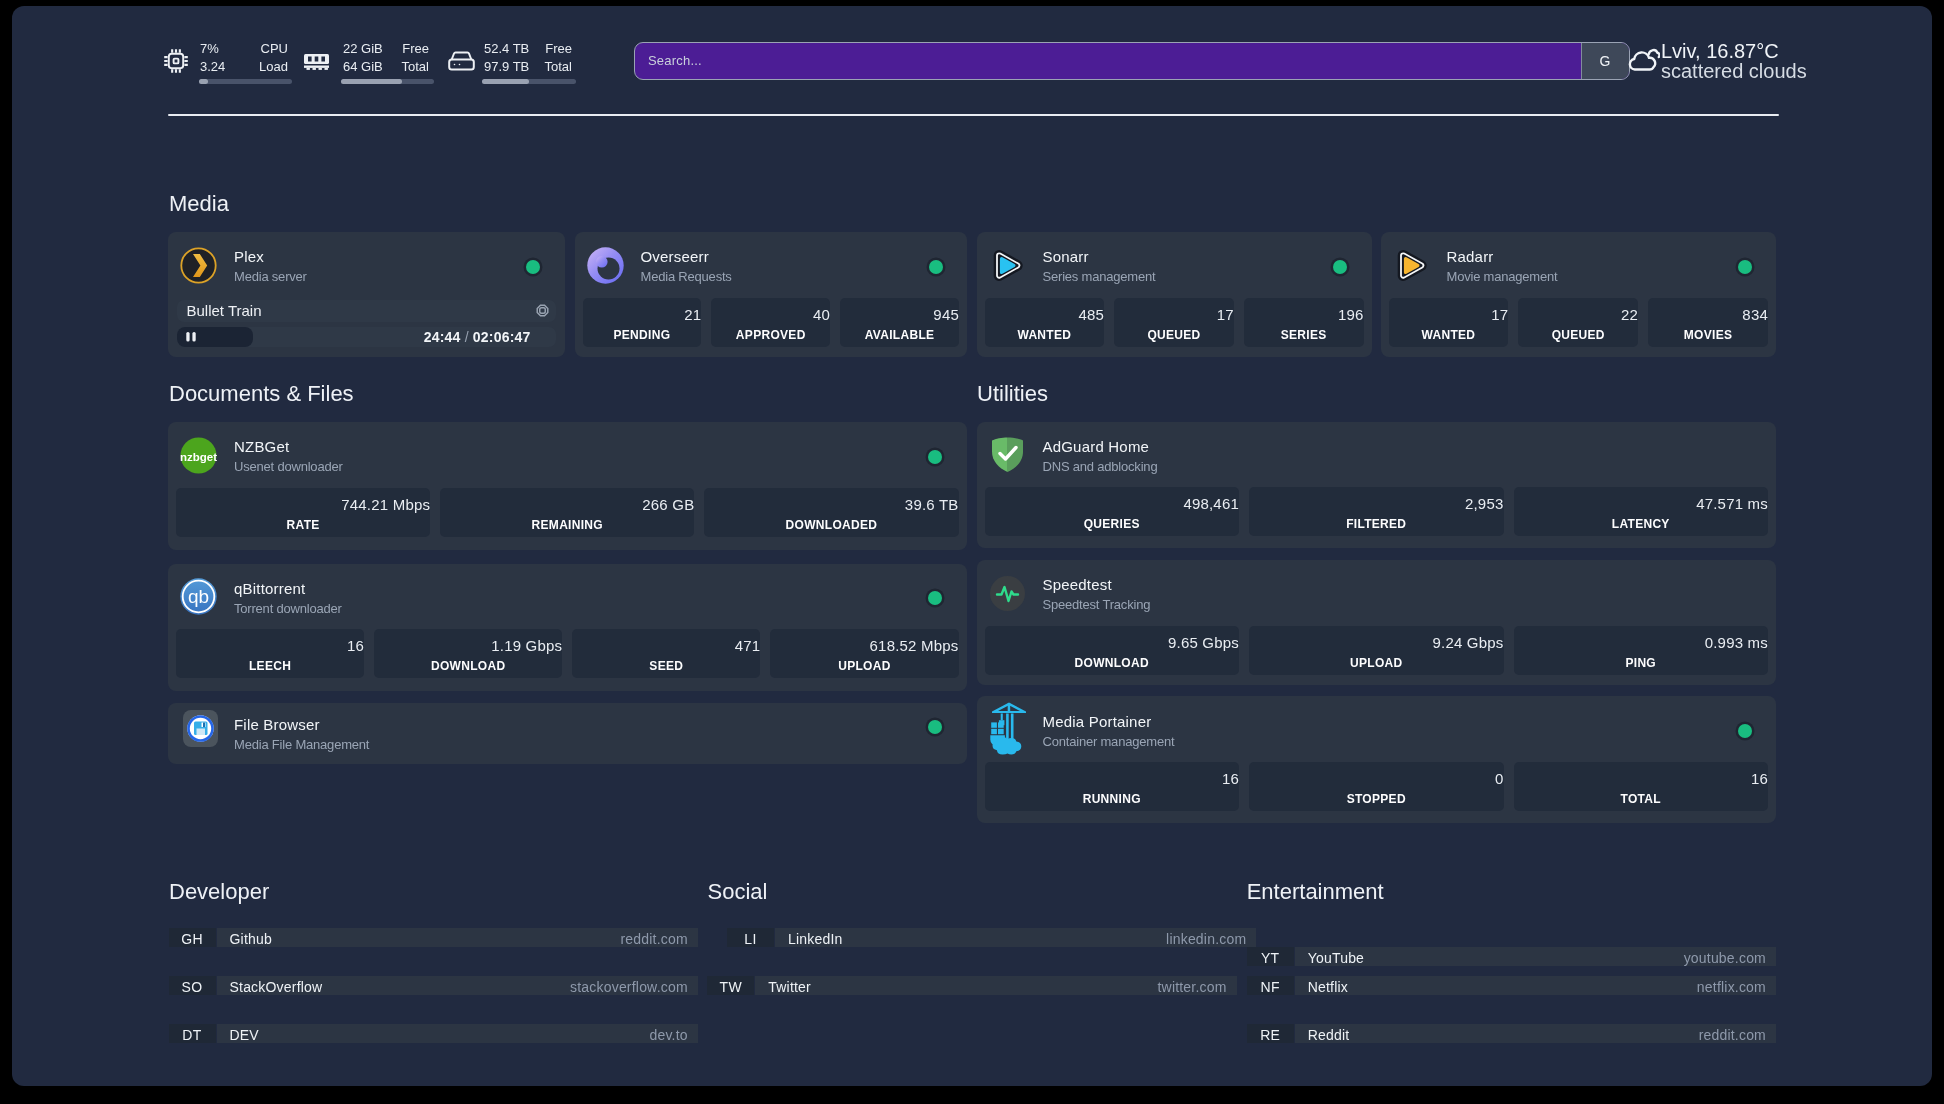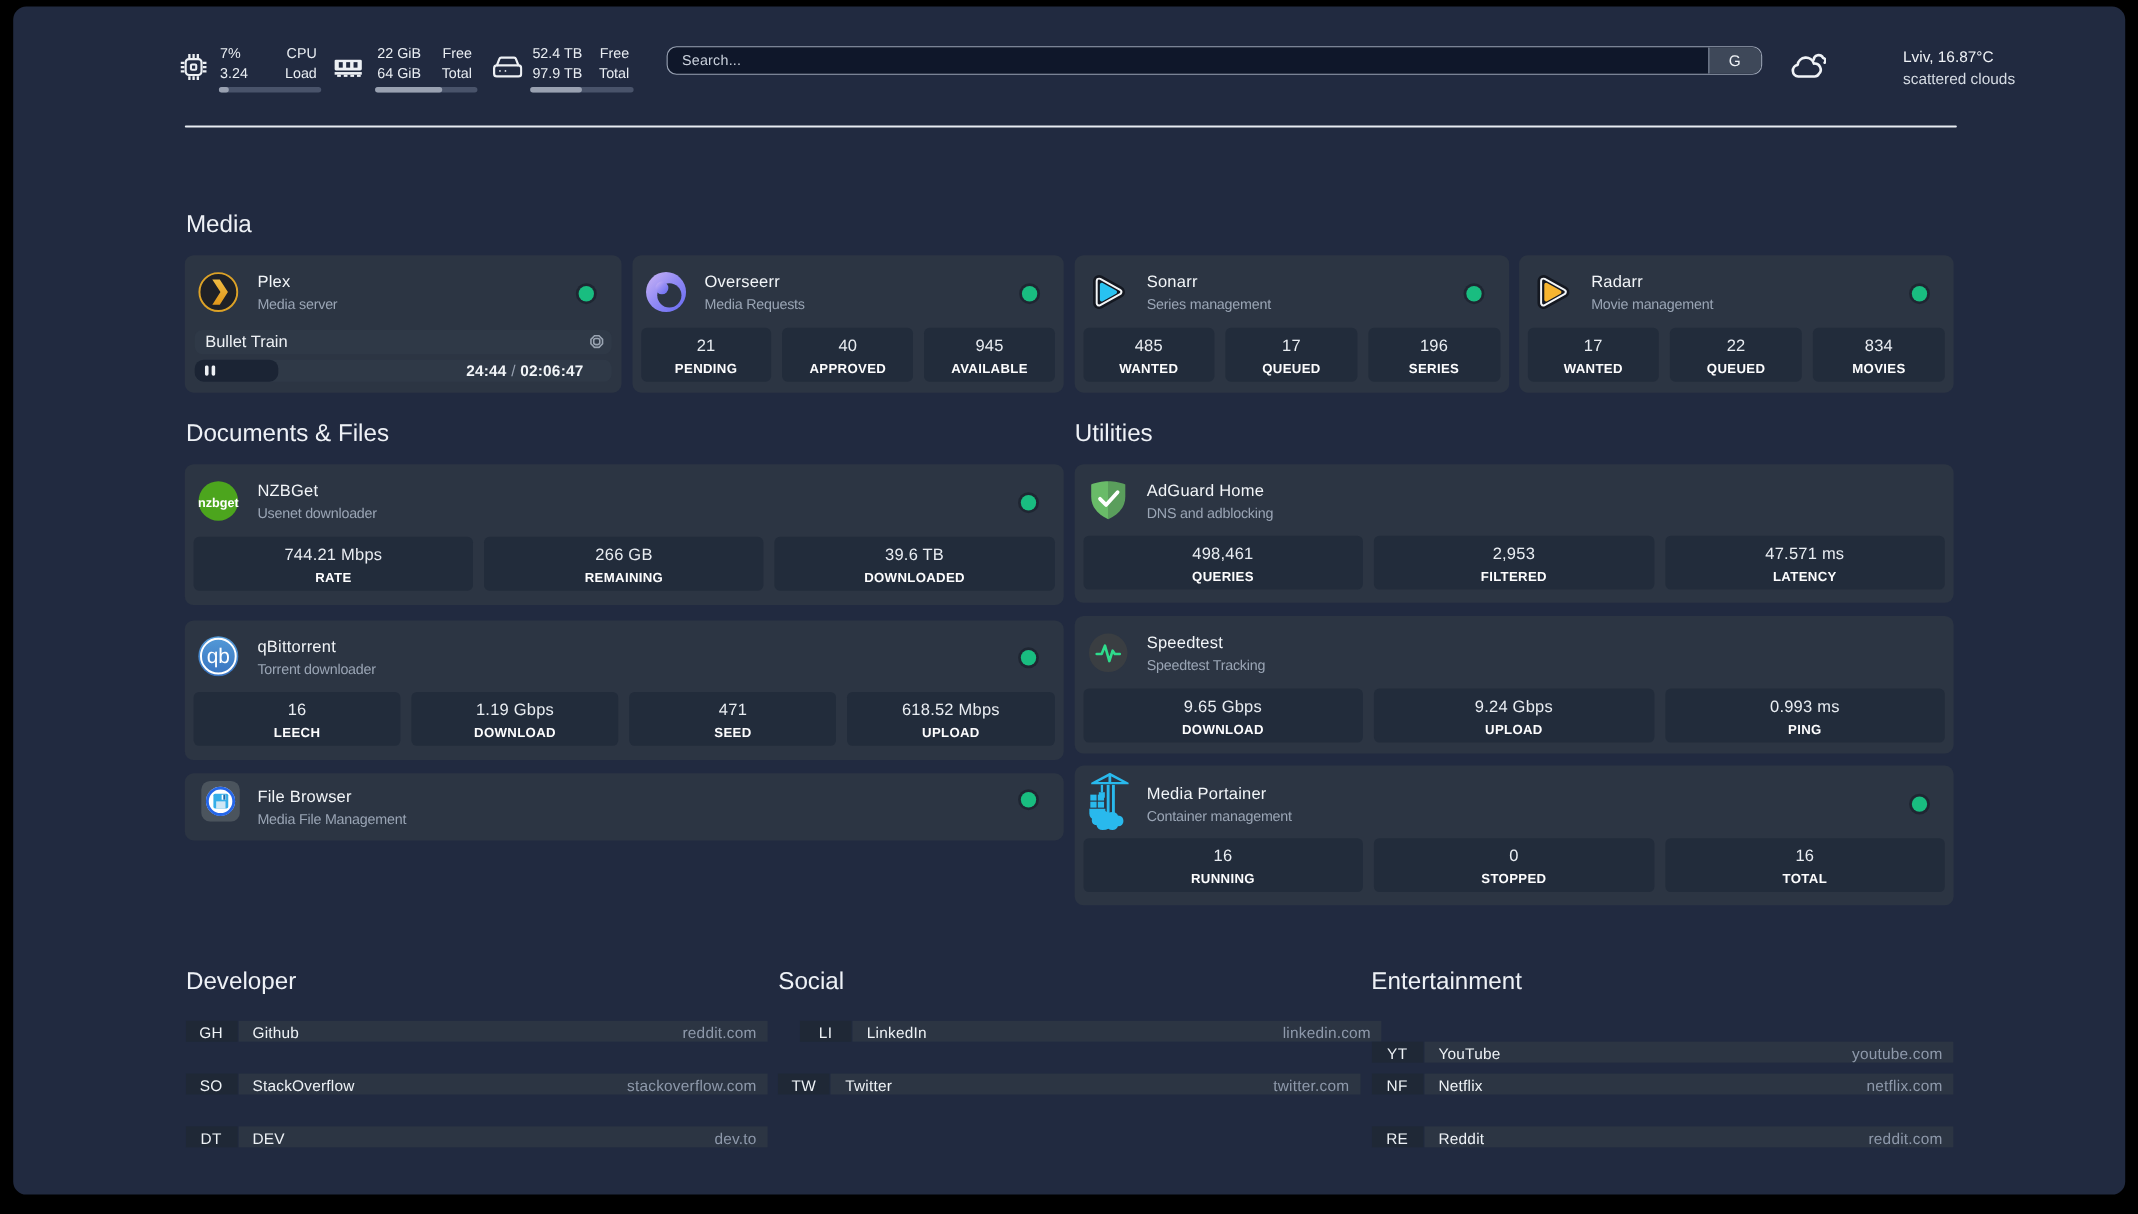--- a/index.html
+++ b/index.html
@@ -9,21 +9,21 @@
   background:#212a40; border-radius:12px; overflow:hidden; }
 #inner { position:absolute; left:-12px; top:-6px; width:1944px; height:1104px; }
 .abs { position:absolute; }
 .card { position:absolute; background:#2c3543; border-radius:8px; }
 .icon { position:absolute; left:12px; top:14.5px; width:37px; height:37px; }
 .title { position:absolute; left:66px; top:16.4px; font-size:15px; font-weight:500; color:#f2f5f8; letter-spacing:.2px; line-height:18px; }
 .subtitle { position:absolute; left:66px; top:37.4px; font-size:13px; font-weight:400; color:#9aa5b5; letter-spacing:-.2px; line-height:16px; }
 .dot { position:absolute; width:14px; height:14px; border-radius:50%; background:#19bd80; top:27.5px; right:24.5px; box-shadow:0 0 0 2.5px rgba(16,20,32,.45); }
 .stats { position:absolute; left:8px; right:8px; top:65.5px; height:49px; display:flex; gap:10px; }
 .stat { flex:1; background:#222c3b; border-radius:5px; text-align:center; padding-top:6px; }
-.stat .num { font-size:15px; color:#e9edf2; line-height:21px; letter-spacing:.2px; }
+.stat .num { font-size:15px; color:#e9edf2; line-height:21px; letter-spacing:.2px;text-align:right; }
 .stat .lbl { font-size:12px; font-weight:700; color:#fdfdfe; line-height:17px; letter-spacing:.3px; margin-top:2px; }
 .heading { position:absolute; font-size:22px; font-weight:400; color:#eef1f6; letter-spacing:0; }
 .bmrow { position:absolute; height:34px; border-radius:6px; display:flex; overflow:hidden;align-items:center; }
 .bmab { width:47px; background:#1f2836; color:#eef2f6; font-size:14px; display:flex; align-items:center; justify-content:center; flex:none; letter-spacing:.3px; padding-top:3px; }
 .bmmain { flex:1; background:#2c3543; display:flex; align-items:center; margin-left:1px; padding-top:3px; }
 .bmname { font-size:14px; color:#eef2f6; margin-left:13px; letter-spacing:.2px; }
 .bmurl { font-size:14px; color:#8e99ab; margin-left:auto; margin-right:10px; letter-spacing:.2px; }
 .twval { position:absolute; font-size:13px; color:#e9edf2; line-height:18px; }
 .twlab { position:absolute; font-size:13px; color:#e9edf2; line-height:18px; text-align:right; }
 .tbar { position:absolute; height:5px; border-radius:2.5px; background:#49536a; top:78.5px; }
@@ -82,30 +82,30 @@
       <rect x="1.2" y="8.5" width="24.6" height="10" rx="2.5"></rect>
       <circle cx="6.5" cy="13.5" r="0.8" fill="#edf0f4" stroke="none"></circle>
       <circle cx="11.5" cy="13.5" r="0.8" fill="#edf0f4" stroke="none"></circle>
     </svg>
     <div class="twval" style="left:484px;top:39.6px">52.4 TB<br>97.9 TB</div>
     <div class="twlab" style="left:512px;top:39.6px;width:60px">Free<br>Total</div>
     <div class="tbar" style="left:482px;width:94px">
           <div class="tfill" style="width:47px"></div>
         </div>
 
-    <div class="abs" style="left:606px;top:41.5px;width:995.5px;height:26px;background:#0f172a;border:1.5px solid #9aa3b4;border-radius:9px;overflow:hidden">
+    <div class="abs" style="left:634px;top:41.5px;width:995.5px;height:38px;background:#4c1d95;border:1.5px solid #9aa3b4;border-radius:9px;overflow:hidden">
       <div style="position:absolute;left:13px;top:0;height:100%;display:flex;align-items:center;font-size:13px;color:#c9d0db;letter-spacing:.2px">Search...</div>
       <div style="position:absolute;right:0;top:0;width:48px;height:100%;background:#3e4859;border-left:1px solid #828c9d;display:flex;align-items:center;justify-content:center;font-size:14px;color:#f0f3f7">G</div>
     </div>
 
     <svg class="abs" style="left:1627px;top:46px" width="33" height="25" viewBox="0 0 33 25" fill="none" stroke="#f0f3f7" stroke-width="2.4" stroke-linejoin="round" stroke-linecap="round">
       <path d="M21.8,8.2 a4.6,4.6 0 0 1 3.4,-3.9 a4.3,4.3 0 0 1 5.2,2.4 a2.6,2.6 0 0 1 1.4,4.3"></path>
       <path d="M7.8,23.5 a5.3,5.3 0 0 1 -0.6,-10.5 a7.6,7.6 0 0 1 14.8,-1.2 a5.5,5.5 0 0 1 4.5,9.4 q-1.2,2.3 -3.8,2.3 Z"></path>
     </svg>
-    <div class="abs" style="left:1730px;top:42px;font-size:14px;color:#f0f3f7;line-height:19.8px">Lviv, 16.87°C<br><span style="color:#d6dce4">scattered clouds</span></div>
+    <div class="abs" style="left:1661px;top:42px;font-size:20px;color:#f0f3f7;line-height:19.8px">Lviv, 16.87°C<br><span style="color:#d6dce4">scattered clouds</span></div>
 
     <div class="abs" style="left:167.5px;top:114.4px;width:1611px;height:2px;background:#e8ecf2;border-radius:1px"></div>
   </div>
 
   <div class="heading" style="left:169px;top:191.1px">Media</div>
 
   <div class="card" style="left:168px;top:232px;width:396.5px;height:124.5px">
     <svg class="icon" viewBox="0 0 37 37">
       <defs>
             <linearGradient id="plx" x1="0" y1="0" x2="0" y2="1">

